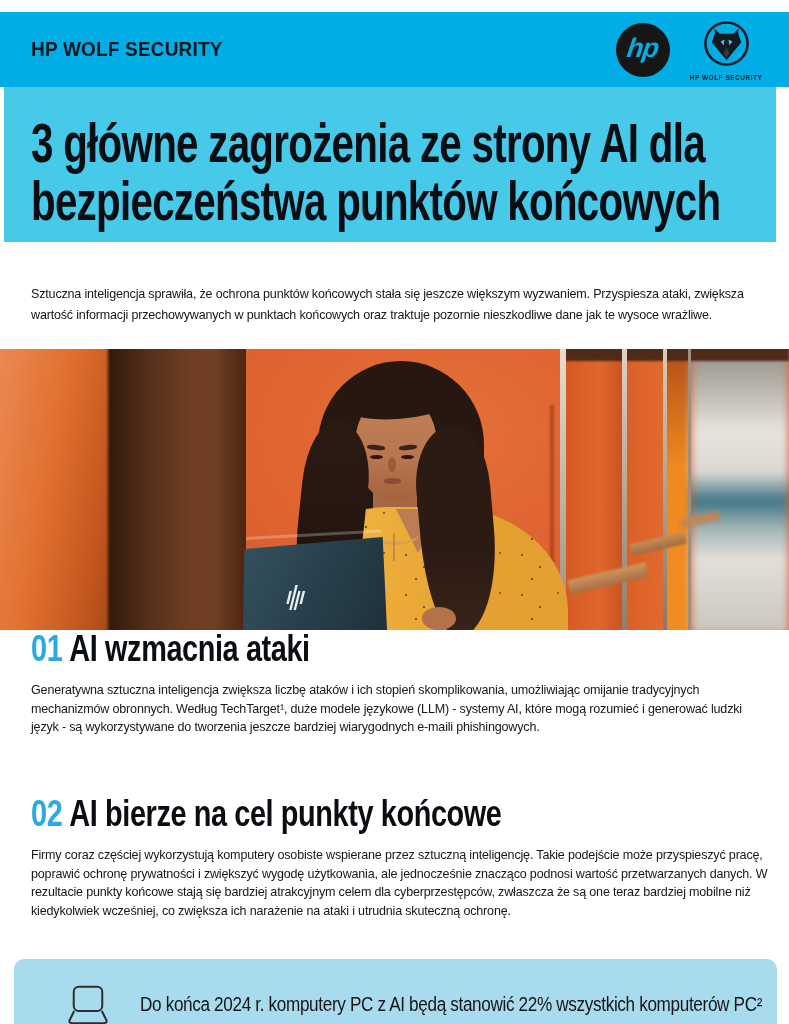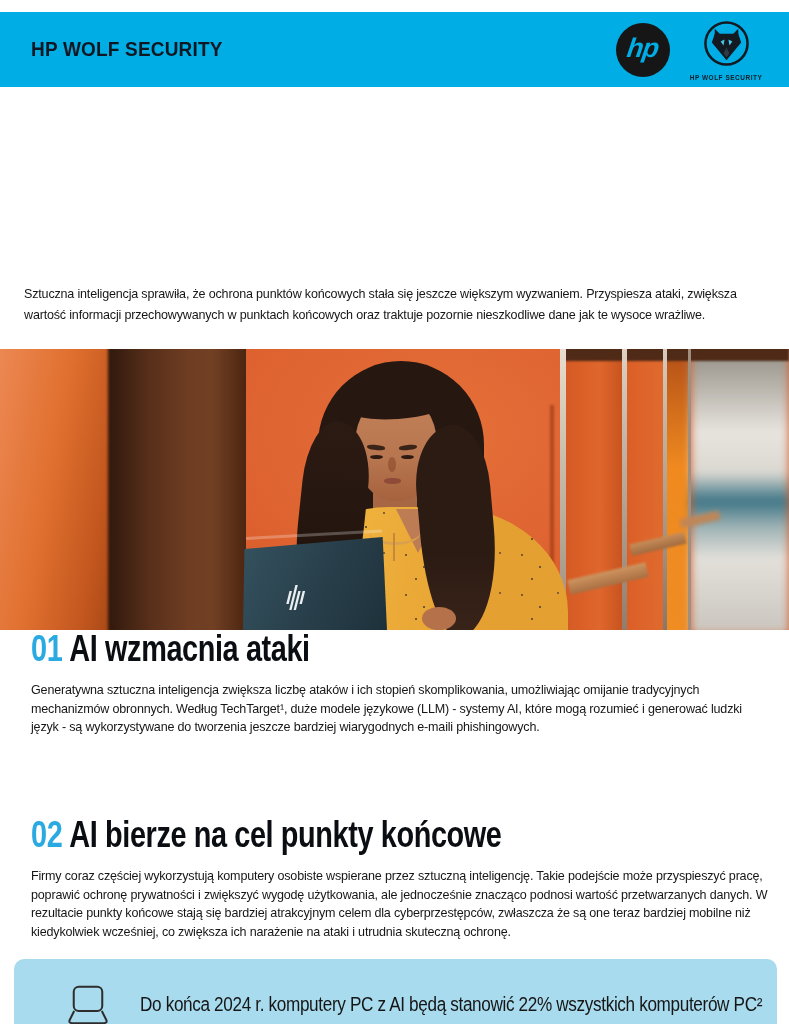--- a/index.html
+++ b/index.html
@@ -20,21 +20,21 @@
   .wolf-circle { width:47px; height:47px; margin:0 auto; }
   .wolf-caption { margin-top:3px; font-size:6.5px; font-weight:700; letter-spacing:0.5px; color:#10202c; white-space:nowrap; }
 
   
   .hero { position:absolute; left:4px; top:75px; width:772px; height:155px; background:#47C9EA; overflow:hidden; }
   .hero h1 { position:absolute; left:27px; top:27px; width:1010px;
              font-size:56px; line-height:1.03; font-weight:700; letter-spacing:-1px; color:#0a0e12;
              transform:scaleX(0.72); transform-origin:left top; }
 
   
-  .intro { position:absolute; left:24px; top:272px; width:740px; }
+  .intro { position:absolute; left:31px; top:272px; width:740px; }
   .intro p { width:790px; font-size:13.5px; line-height:1.55; letter-spacing:-0.2px; font-weight:400;
              color:#161616; transform:scaleX(0.93); transform-origin:left top; }
 
   
   .photo { position:absolute; left:0; top:337px; width:789px; height:281px; overflow:hidden; background:#DE6430; }
   .photo div { position:absolute; }
   .left-blur { left:-8px; top:-8px; width:128px; height:297px;
                background:linear-gradient(100deg,#EE8B58 0%,#E0702F 45%,#C2561E 78%,#9E4414 100%); filter:blur(3px); }
   .wood-pillar { left:108px; top:-8px; width:146px; height:297px;
                background:linear-gradient(90deg,#30180C 0%,#572F1A 28%,#6E3D22 55%,#714023 72%,#431F0D 100%); filter:blur(1.5px); }
@@ -96,21 +96,21 @@
   .laptop { left:243px; top:188px; width:144px; height:93px; z-index:7;
             background:linear-gradient(115deg,#35525F 0%,#2A424E 45%,#1E313B 100%);
             clip-path:polygon(1% 13%, 97% 0%, 100% 100%, 0% 100%); }
   .laptop-edge { left:246px; top:188px; width:136px; height:3px; background:rgba(255,255,255,0.25);
                  transform:rotate(-3.2deg); transform-origin:left top; z-index:8; }
   .laptop-logo { left:283px; top:232px; width:30px; height:34px; z-index:8; }
 
   
   .sec { position:absolute; left:31px; width:740px; }
   .sec-1 { top:618px; }
-  .sec-2 { top:804px; }
+  .sec-2 { top:783px; }
   .sec h2 { font-size:37px; font-weight:700; letter-spacing:-0.5px; color:#0a0e12; white-space:nowrap;
             transform:scaleX(0.78); transform-origin:left top; line-height:1.0; }
   .sec h2 .num { color:#2BAAE2; margin-right:9px; }
   .sec p { margin-top:14px; width:795px; font-size:13.5px; line-height:1.38; letter-spacing:-0.2px; color:#161616;
            transform:scaleX(0.93); transform-origin:left top; }
 
   
   .callout { position:absolute; left:14px; top:947px; width:763px; height:90px; background:#A9DBEE;
              border-radius:10px; display:flex; align-items:center; padding-left:48px; }
   .callout-icon { width:52px; height:50px; flex:0 0 auto; margin-right:26px; margin-top:4px; }
@@ -134,20 +134,23 @@
         <polygon points="36,9 28,17 36,21" fill="#131a22"></polygon>
         <polygon points="12,14 36,14 39,23 24,41 9,23" fill="#131a22"></polygon>
         <polygon points="18,22 22,20 21,26" fill="#47C9EA"></polygon>
         <polygon points="30,22 26,20 27,26" fill="#47C9EA"></polygon>
         <polygon points="24,28 21,34 24,38 27,34" fill="#2e3b46"></polygon>
       </svg>
       <div class="wolf-caption">HP WOLF SECURITY</div>
     </div>
   </header>
 
+  <section class="hero">
+    <h1>3 główne zagrożenia ze strony AI dla bezpieczeństwa punktów końcowych</h1>
+  </section>
 
   <section class="intro">
     <p>Sztuczna inteligencja sprawiła, że ochrona punktów końcowych stała się jeszcze większym wyzwaniem. Przyspiesza ataki, zwiększa wartość informacji przechowywanych w punktach końcowych oraz traktuje pozornie nieszkodliwe dane jak te wysoce wrażliwe.</p>
   </section>
 
   <div class="photo">
     <div class="left-blur"></div>
     <div class="wood-pillar"></div>
     <div class="main-panel"></div>
     <div class="panel-seam"></div>

